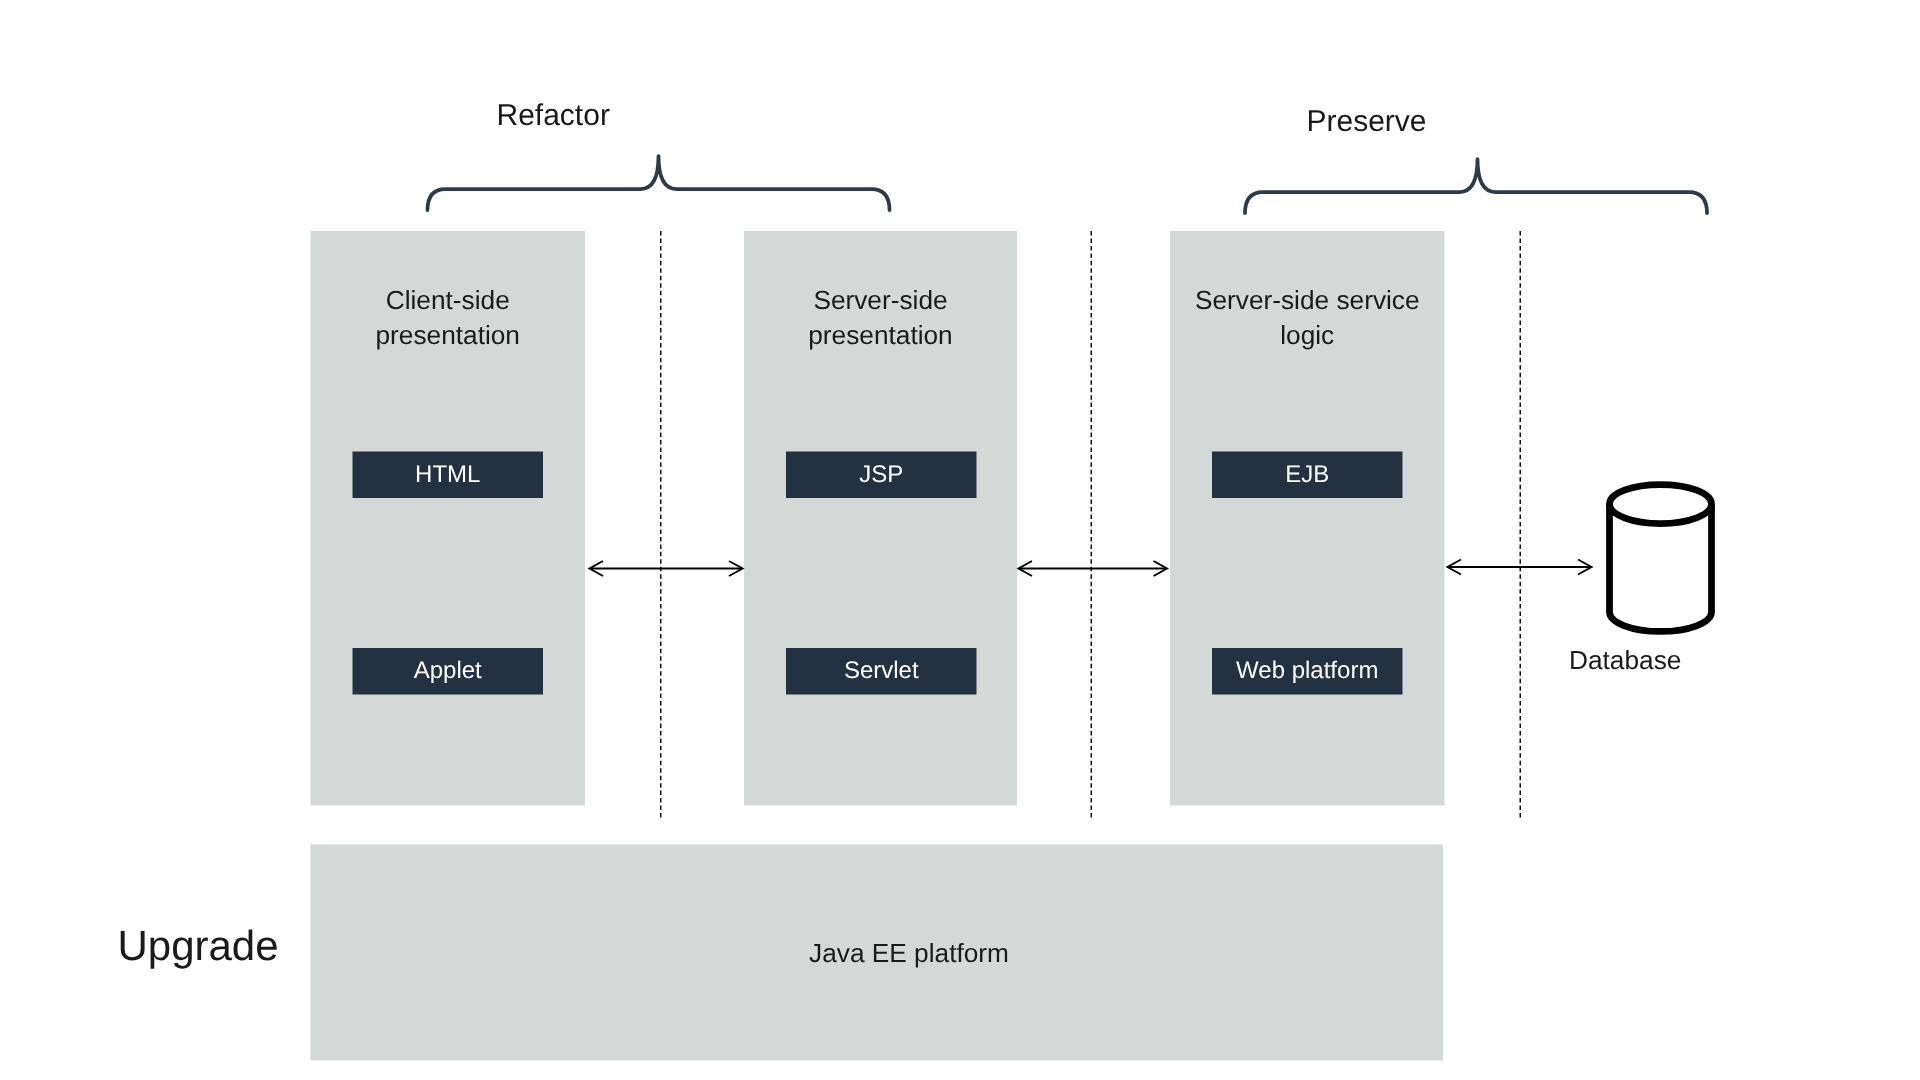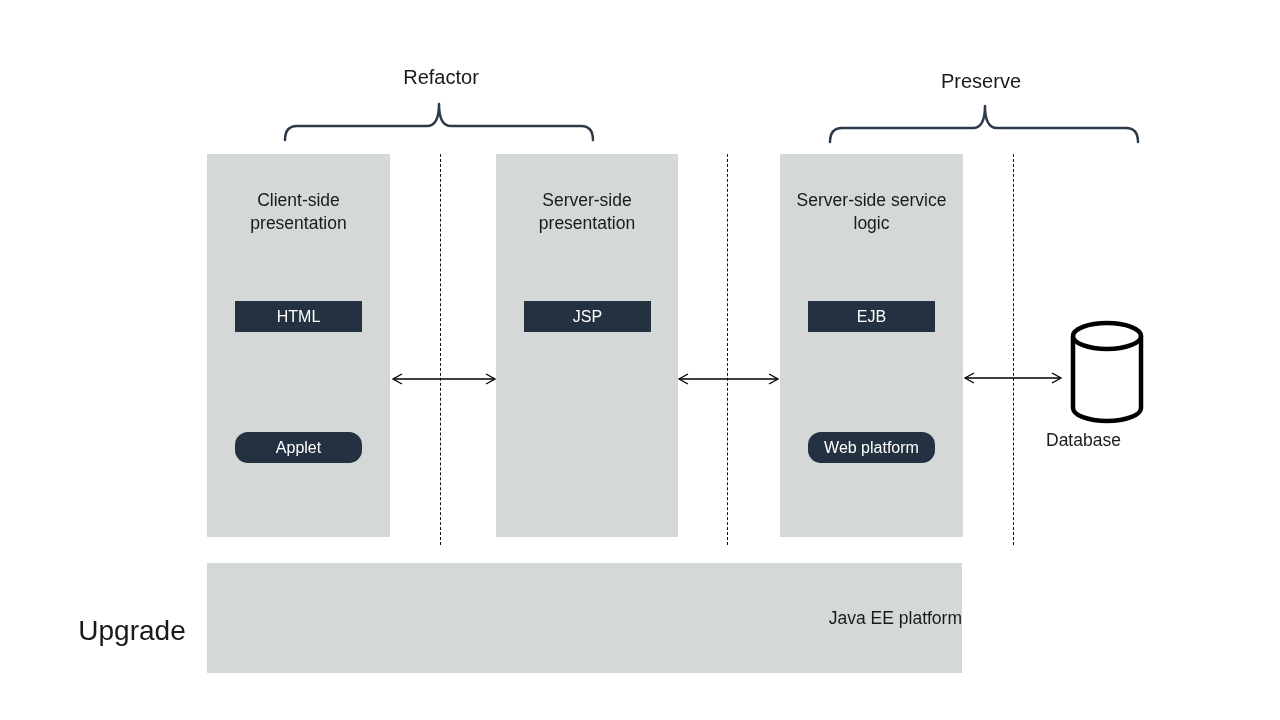--- a/index.html
+++ b/index.html
@@ -15,21 +15,21 @@
   .canvas {
     position: relative;
     width: 1280px;
     height: 720px;
     background: #ffffff;
     overflow: hidden;
   }
   .group-label {
     position: absolute;
     width: 220px;
-    text-align: center;
+    text-align: left;
     font-size: 20px;
     color: var(--ink);
   }
   .group-label.refactor { left: 331px; top: 66px; }
   .group-label.preserve { left: 871px; top: 70px; }
   .brace-svg { position: absolute; width: 312px; height: 44px; }
   .brace-svg.refactor { left: 283px; top: 99px; }
   .brace-svg.preserve { left: 828px; top: 101px; }
   .brace-svg path {
     stroke: var(--brace);
@@ -65,21 +65,21 @@
     height: 31px;
     background: var(--box_fill);
     color: var(--box_text);
     font-size: 16px;
     display: flex;
     align-items: center;
     justify-content: center;
     white-space: nowrap;
   }
   .chip.row1 { top: 147px; }
-  .chip.row2 { top: 278px; border-radius: 13px; }
+  .chip.row2 { top: 278px; }
   .vline {
     position: absolute;
     top: 154px;
     height: 391px;
     width: 0;
     border-left: 1px dashed #111111;
   }
   .vline.v1 { left: 440px; }
   .vline.v2 { left: 727px; }
   .vline.v3 { left: 1013px; }
@@ -105,25 +105,25 @@
     top: 430px;
     width: 120px;
     font-size: 17.5px;
     color: var(--ink);
   }
   .platform-bar {
     position: absolute;
     left: 207px;
     top: 563px;
     width: 755px;
-    height: 110px;
+    height: 144px;
     background: var(--panel_fill);
     display: flex;
     align-items: center;
-    justify-content: flex-end;
+    justify-content: center;
     font-size: 17.5px;
     color: var(--ink);
     padding-left: 43px;
   }
   .upgrade-label {
     position: absolute;
     left: 68px;
     top: 615px;
     width: 128px;
     text-align: center;
@@ -148,20 +148,21 @@
 
   <div class="panel col1">
     <div class="panel-title">Client-side presentation</div>
     <div class="chip row1">HTML</div>
     <div class="chip row2">Applet</div>
   </div>
 
   <div class="panel col2">
     <div class="panel-title">Server-side presentation</div>
     <div class="chip row1">JSP</div>
+    <div class="chip row2">Servlet</div>
   </div>
 
   <div class="panel col3">
     <div class="panel-title">Server-side service logic</div>
     <div class="chip row1">EJB</div>
     <div class="chip row2">Web platform</div>
   </div>
 
   <div class="vline v1"></div>
   <div class="vline v2"></div>

